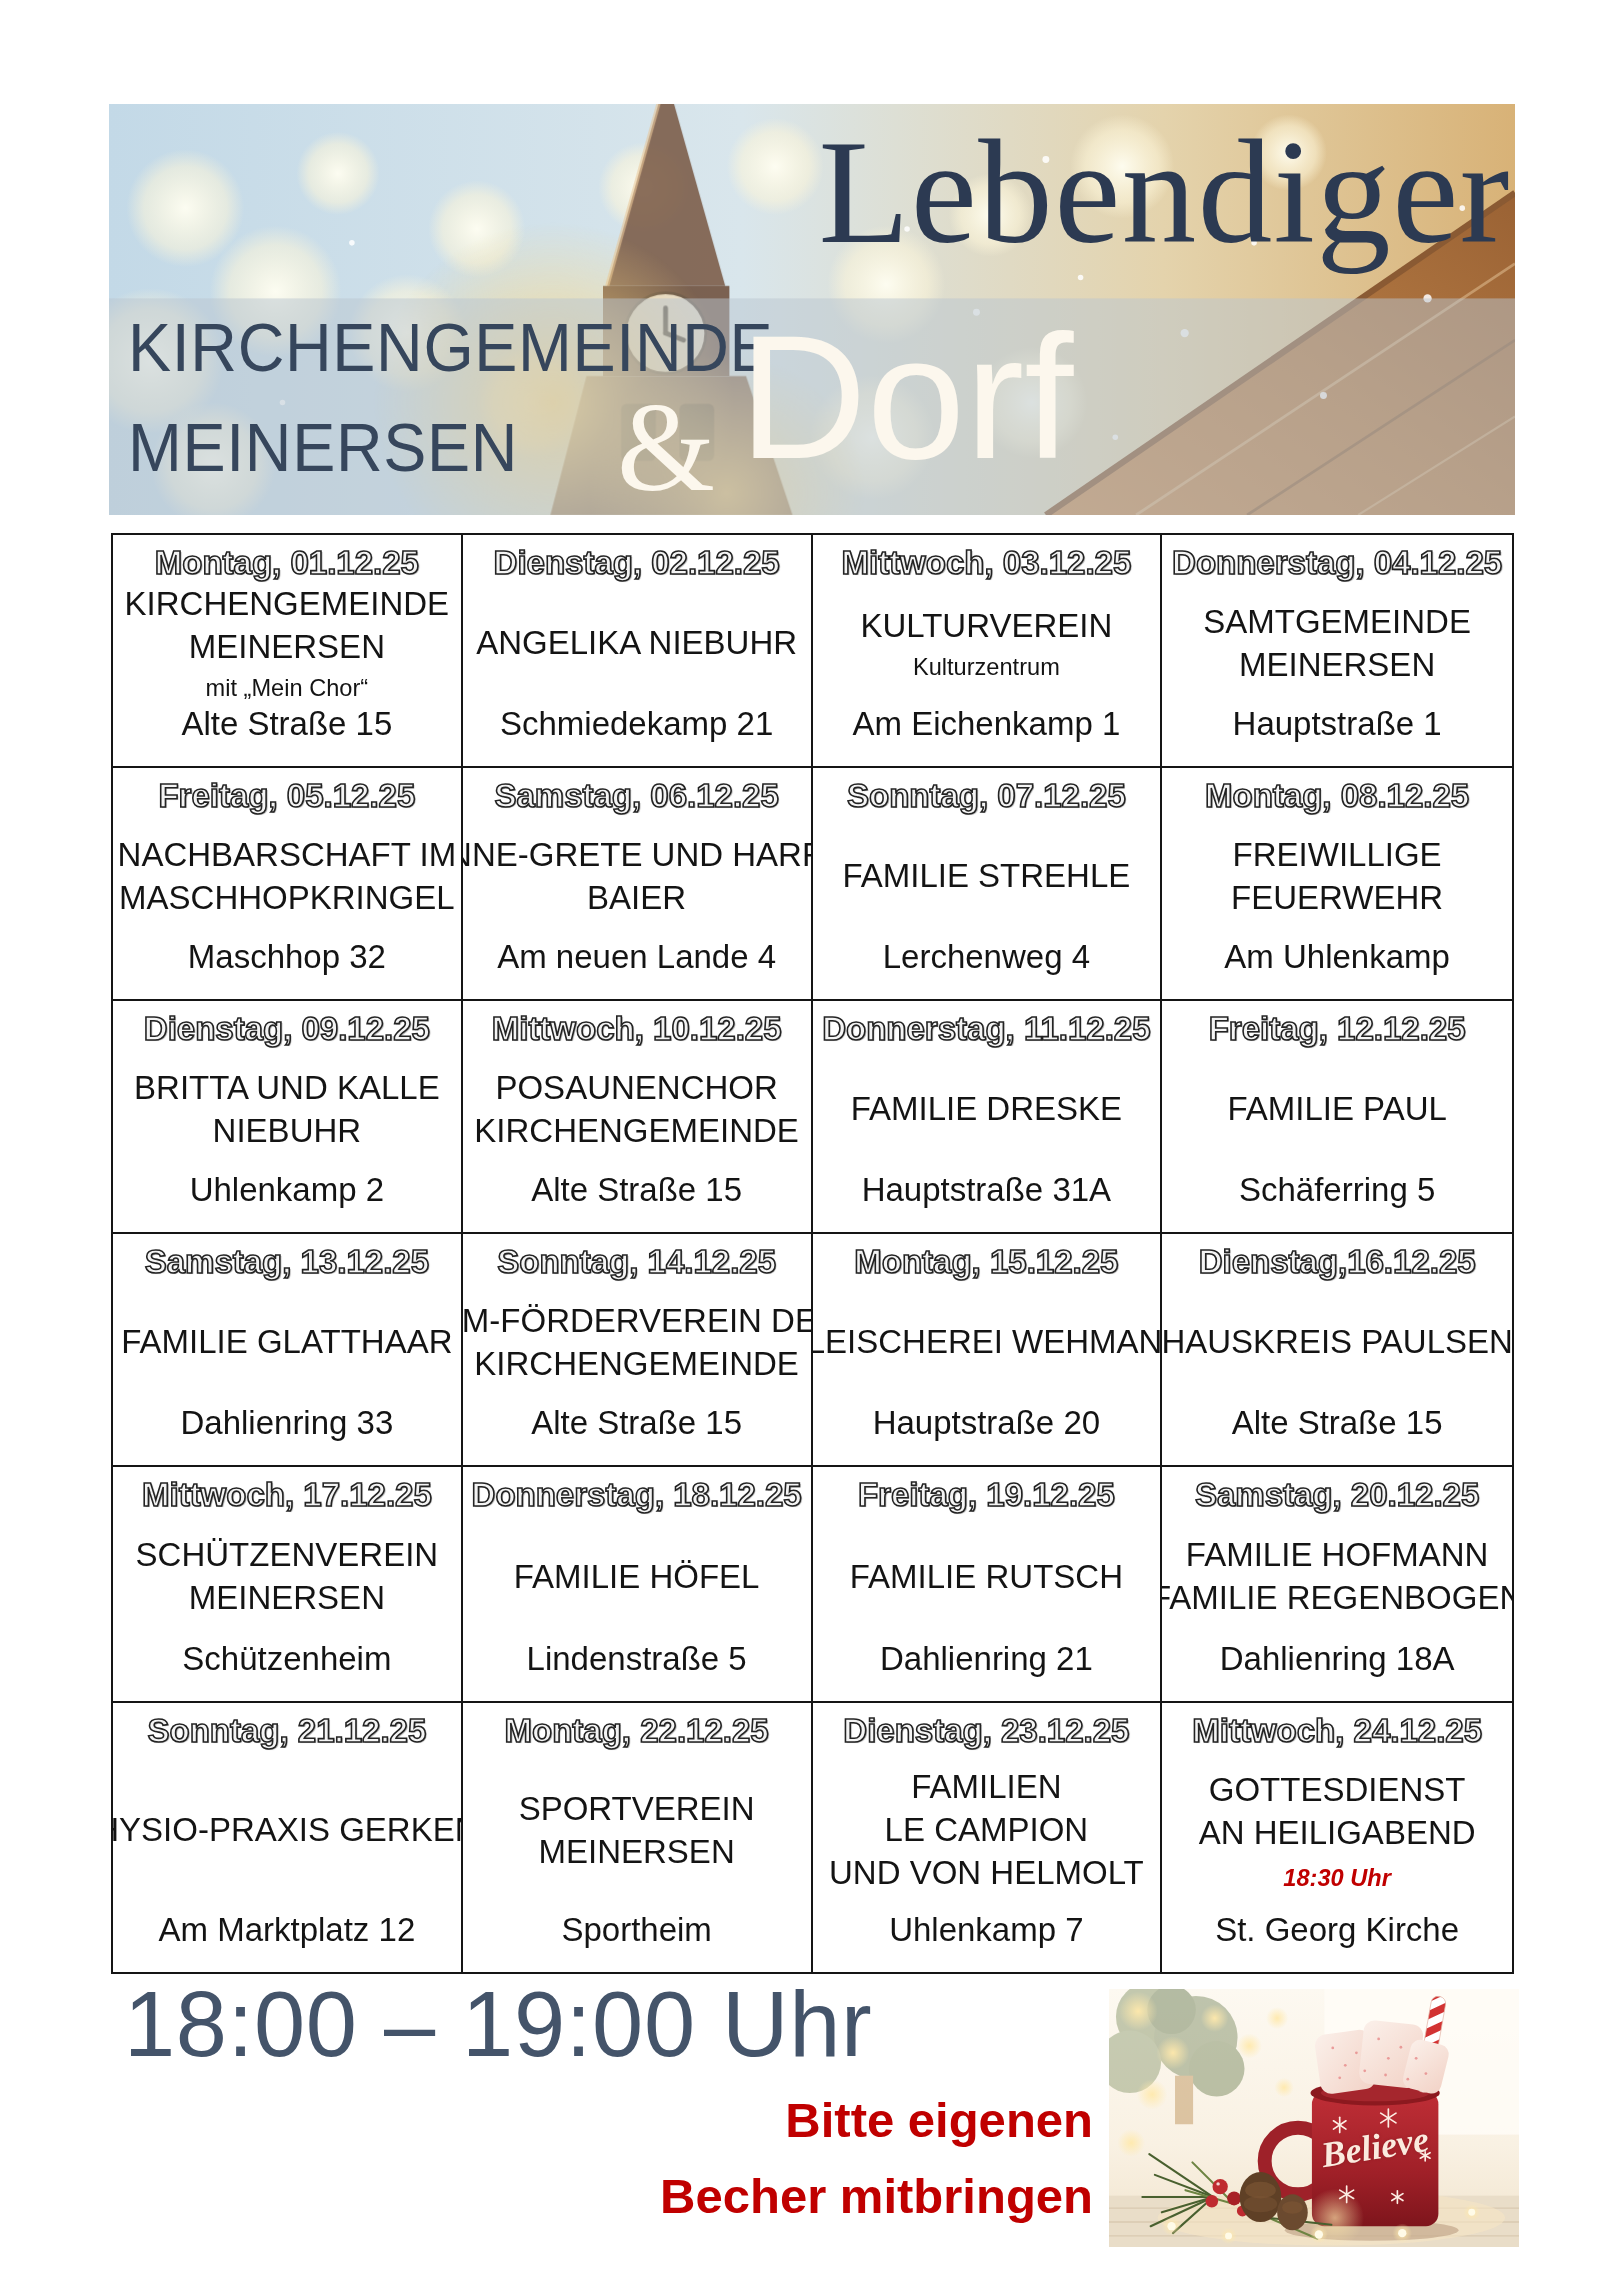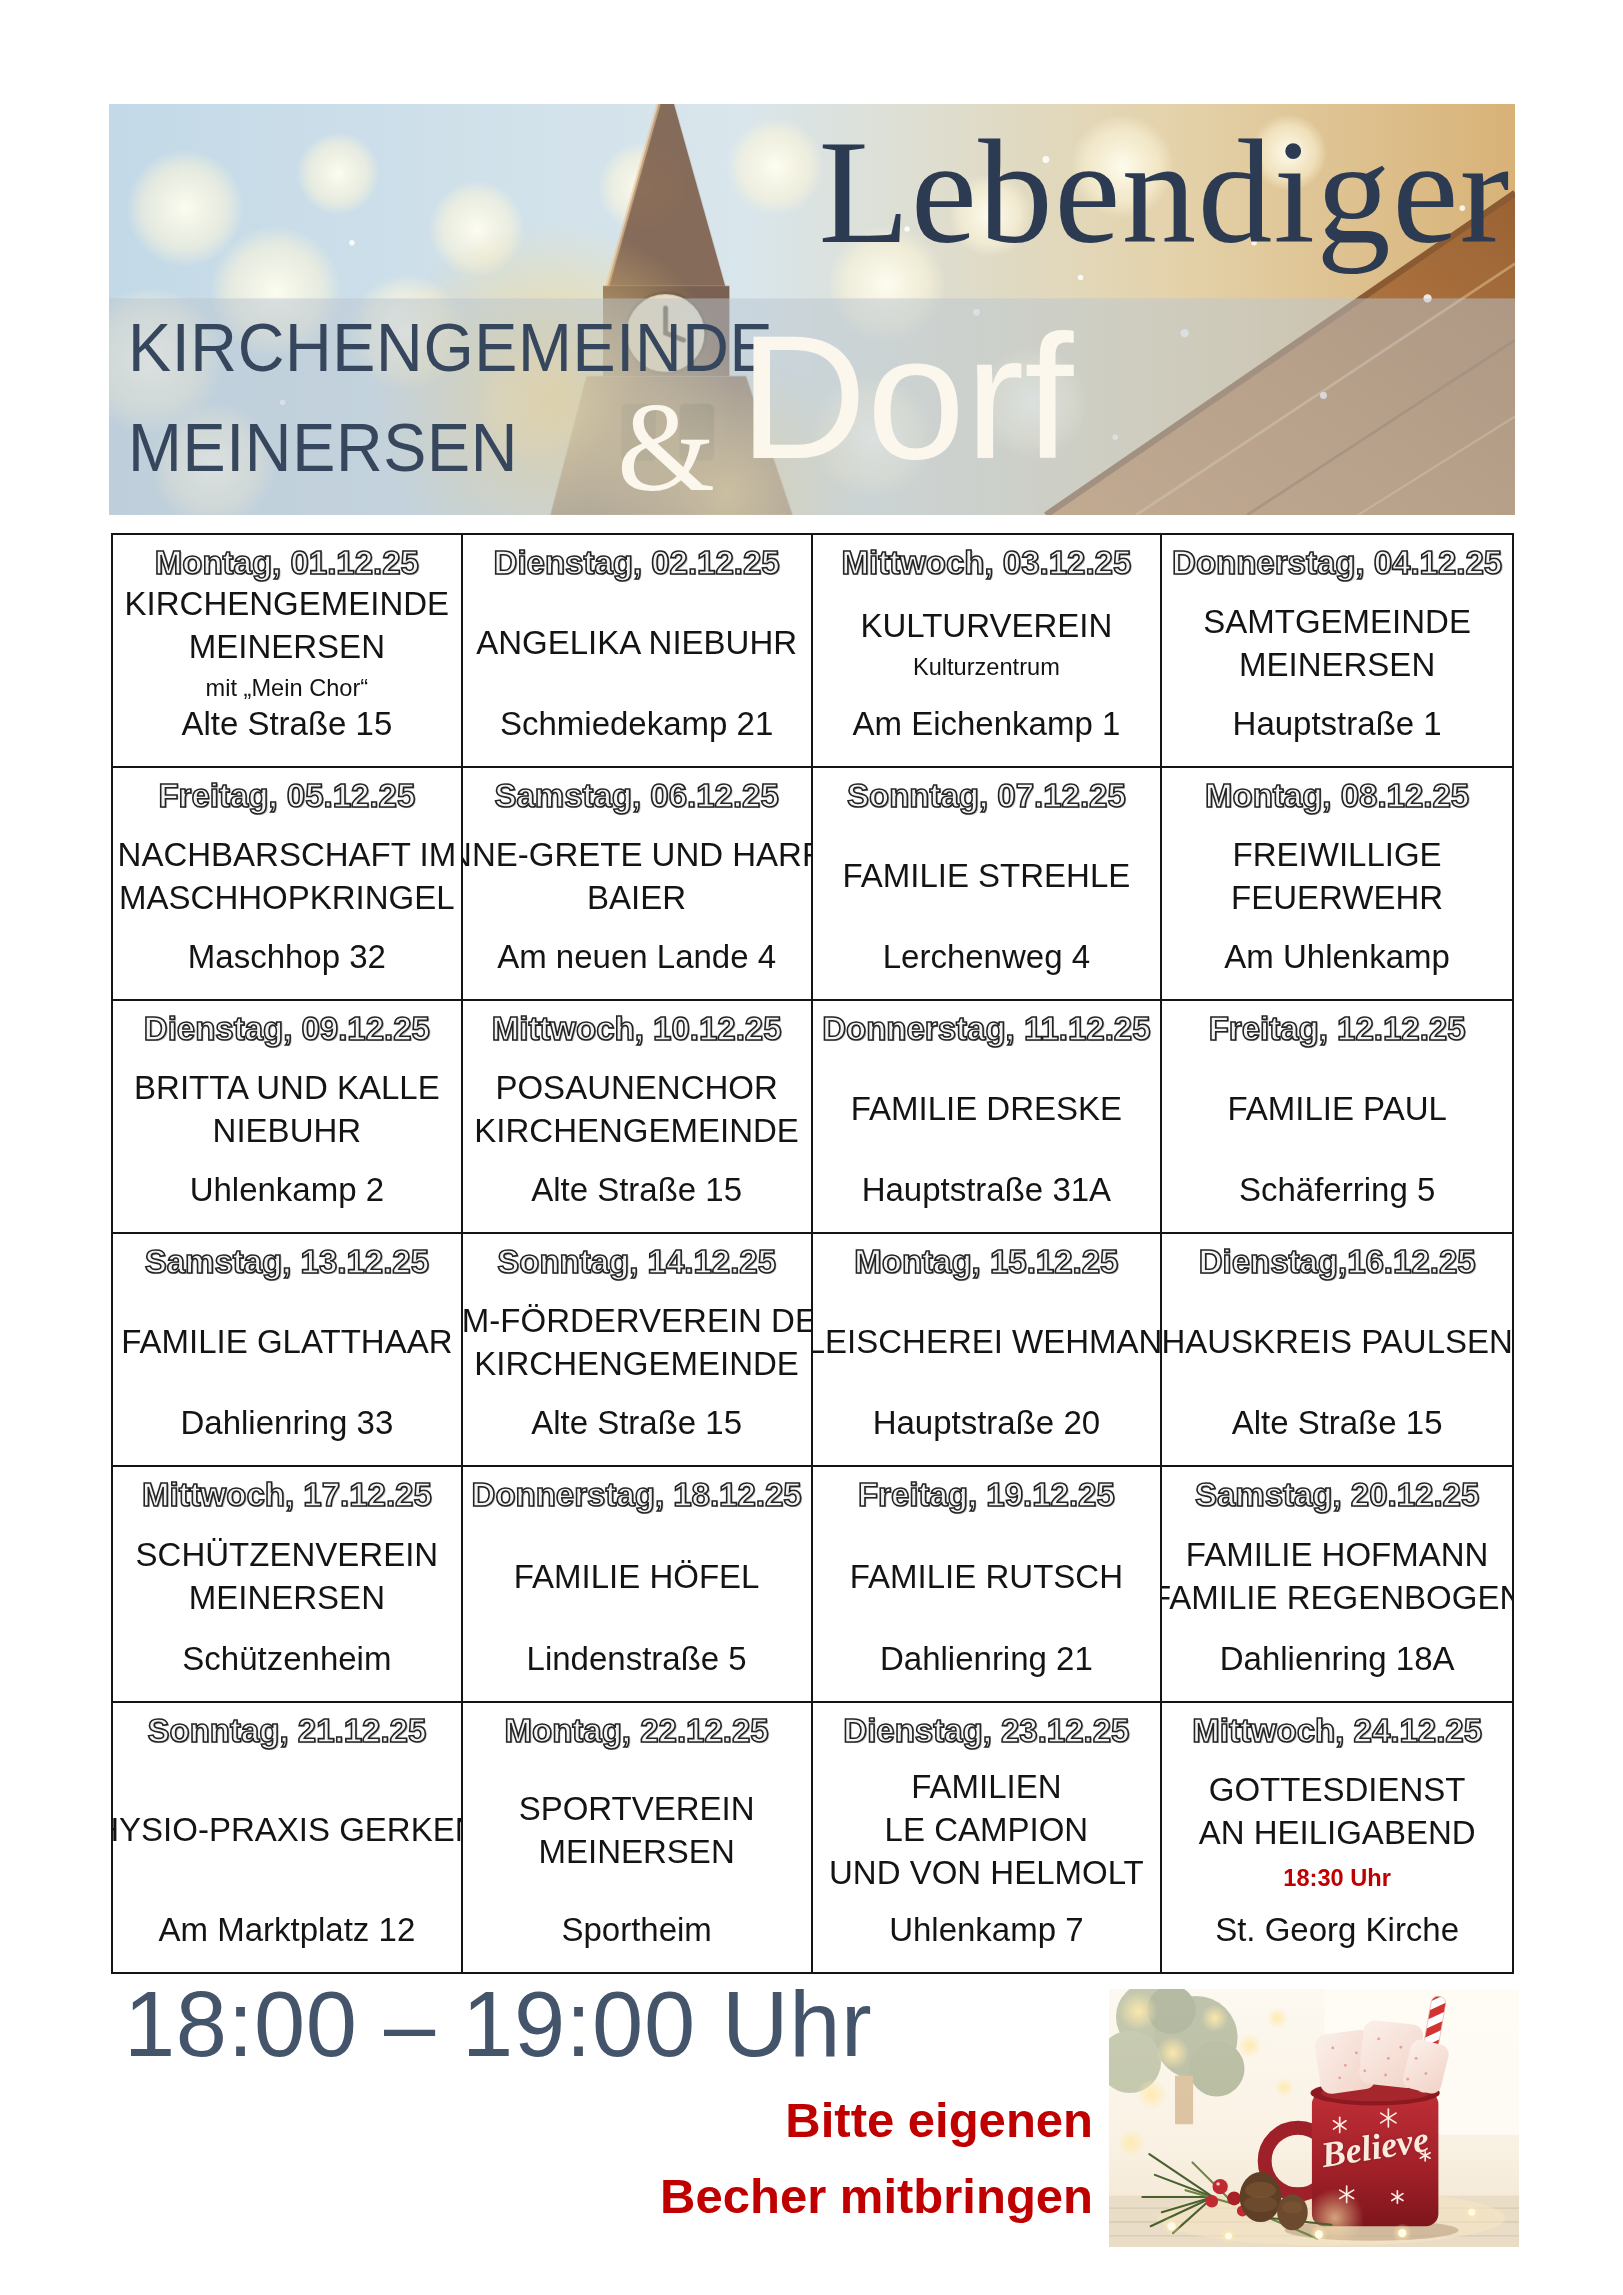--- a/index.html
+++ b/index.html
@@ -50,21 +50,21 @@
   }
   @supports (-webkit-text-stroke: 1px #000){
     .cell .date{
       color:#f4f4f4;-webkit-text-stroke:1.6px #232323;
       text-shadow:1.4px 1.4px 0.7px rgba(90,90,90,.45);
     }
   }
   .cell .mid{flex:1;display:flex;flex-direction:column;justify-content:center;align-items:center;width:100%;}
   .cell .line{font-size:33px;line-height:1.3;color:#141414;white-space:nowrap;}
   .cell .note{font-size:23.6px;line-height:1.25;margin-top:5.6px;color:#141414;}
-  .cell .time{font-size:23.6px;line-height:1.2;margin-top:9px;font-weight:700;color:var(--red,#c00000);}
+  .cell .time{font-size:23.6px;line-height:1.2;margin-top:9px;font-weight:700;color:var(--red,#c00000);font-style:italic;}
   .cell .addr{margin-bottom:23.6px;font-size:33px;line-height:1.1;color:#141414;white-space:nowrap;}
   
   .f-time{
     position:absolute;left:124px;top:1978px;line-height:1;
     font-size:92px;color:var(--slate-time,#44546a);white-space:nowrap;letter-spacing:0.7px;
   }
   .f-notice{
     position:absolute;right:531px;top:2082px;text-align:right;
     font-size:49px;line-height:76px;font-weight:700;color:var(--red,#c00000);white-space:nowrap;
   }

